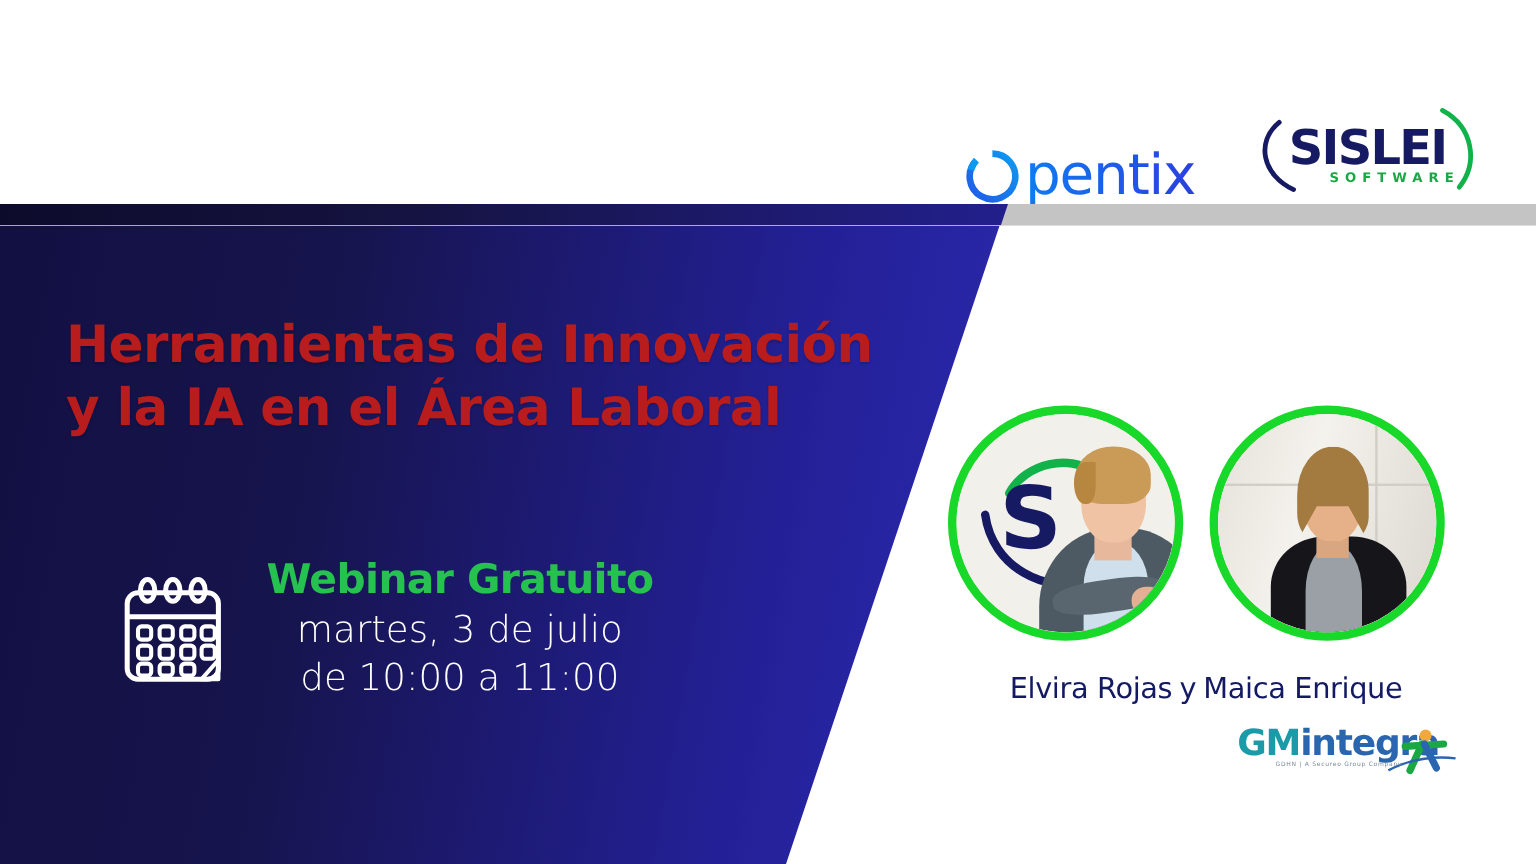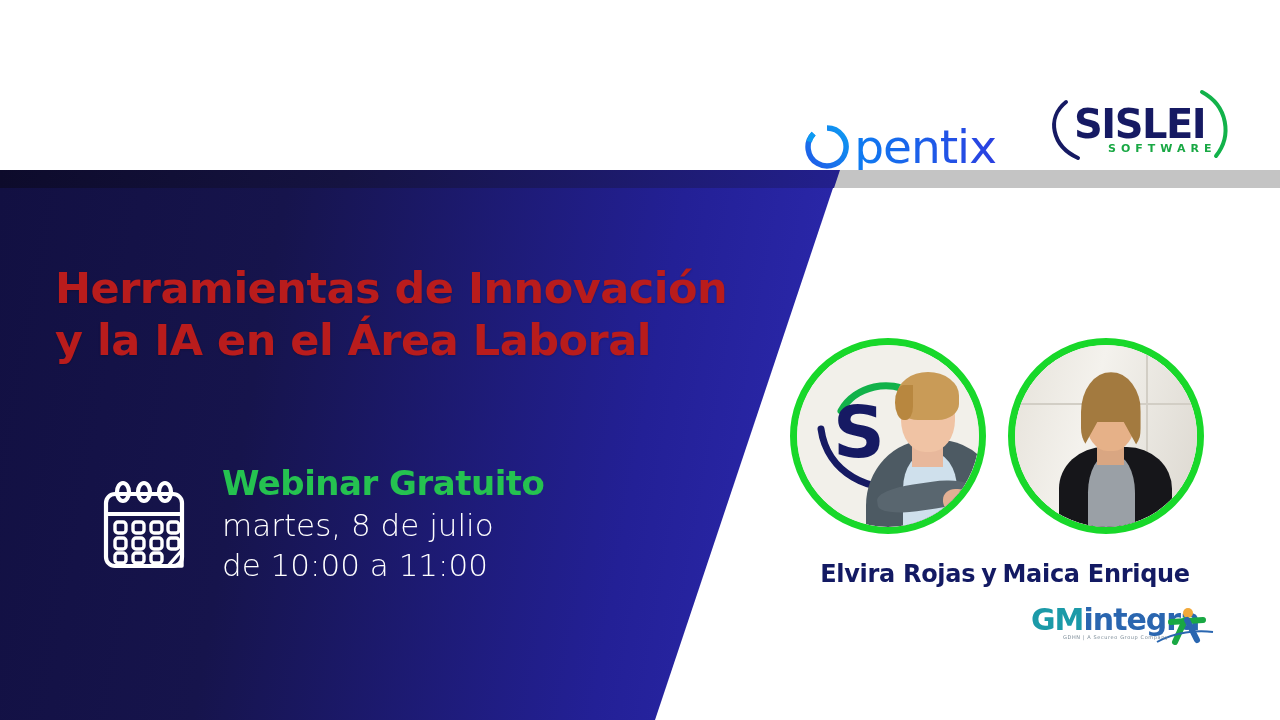--- a/index.html
+++ b/index.html
@@ -82,21 +82,21 @@
     text-shadow:0 1px 2px rgba(0,0,0,.18);
   }
   .headline div{ white-space:nowrap; }
 
   
   .event-block{
     position:absolute; left:100px; top:462px;
     display:flex; align-items:flex-start; gap:34px;
   }
   .cal-icon{ margin-top:18px; }
-  .event-text{ }
+  .event-text{ text-align:center; }
   .event-free{
     font-size:34px; font-weight:bold; color:#25c250;
     font-family:"DejaVu Sans", sans-serif; letter-spacing:-0.5px;
     line-height:1.25;
   }
   .event-date,.event-time{
     font-size:31px; color:#ffffff; line-height:1.3;
     font-family:"DejaVu Sans", sans-serif; font-weight:300;
   }
 
@@ -174,21 +174,21 @@
   }
   .a2-hair{
     position:absolute; left:36%; top:15%; width:33%; height:44%;
     background:#a37a3f; border-radius:50% 50% 30% 30%;
     clip-path:polygon(0 0,100% 0,100% 100%,72% 62%,28% 62%,0 100%);
   }
 
   
   .names{
     position:absolute; left:780px; top:560px; width:450px;
-    text-align:center; color:#131a63; font-weight:bold;
+    text-align:center; color:#131a63; font-weight:normal;
     font-size:24px; font-family:"DejaVu Sans", sans-serif;
     letter-spacing:-0.3px;
   }
   .names .sep{ padding:0 6px; }
 
   
   .gm{
     position:absolute; left:1025px; top:600px; width:190px; height:50px;
   }
   .gm-word{
@@ -271,21 +271,21 @@
           <rect x="68" y="58" width="11" height="11" rx="3"></rect>
           <rect x="15" y="73" width="11" height="10" rx="3"></rect>
           <rect x="33" y="73" width="11" height="10" rx="3"></rect>
           <rect x="51" y="73" width="11" height="10" rx="3"></rect>
         </g>
         <path d="M82 70 L68 86 L82 86 Z" fill="none" stroke="#ffffff" stroke-width="3.4" stroke-linejoin="round"></path>
       </svg>
     </div>
     <div class="event-text">
       <div class="event-free">Webinar Gratuito</div>
-      <div class="event-date">martes, 8 de julio</div>
+      <div class="event-date">martes, 3 de julio</div>
       <div class="event-time">de 10:00 a 11:00</div>
     </div>
   </div>
 
   <div class="avatars">
 
     <div class="avatar">
       <div class="inner">
         <div class="a1-bg"></div>
         <svg width="182" height="182" viewBox="0 0 182 182" style="position:absolute;inset:0">

